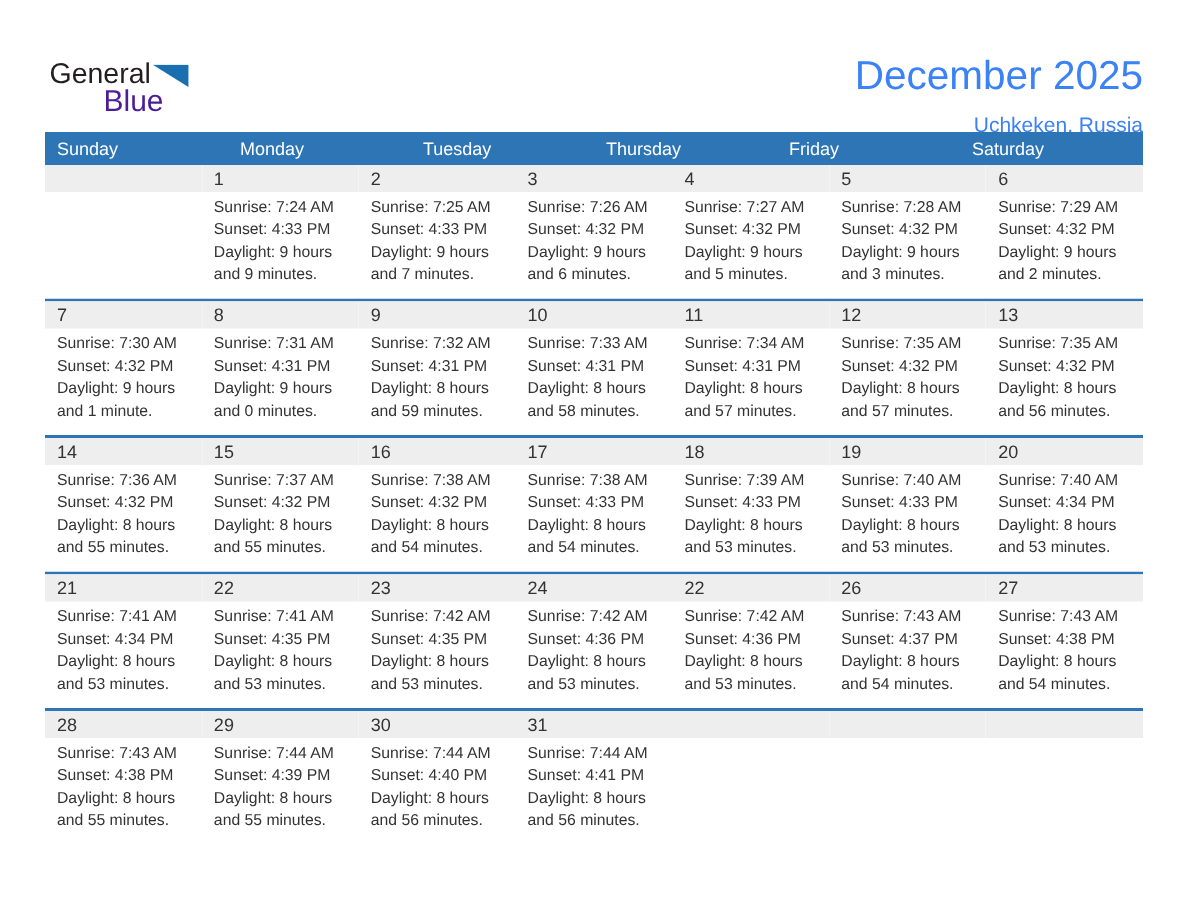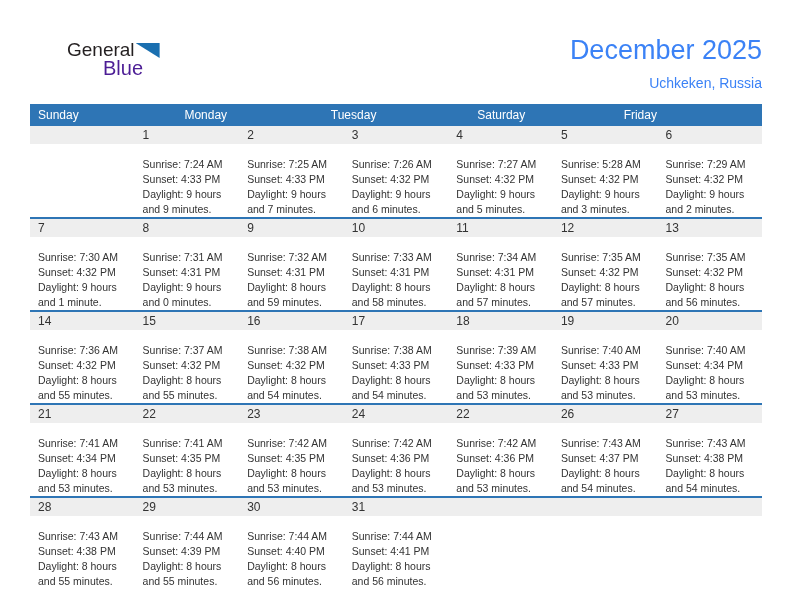--- a/index.html
+++ b/index.html
@@ -5,48 +5,48 @@
   html, body { margin: 0; padding: 0; background: #ffffff; }
   .page {
     position: relative;
     width: 792px;
     height: 612px;
     background: #ffffff;
     font-family: "Liberation Sans", sans-serif;
     overflow: hidden;
   }
   
-  .logo { position: absolute; left: 33px; top: 40px; margin-left: 34px; }
+  .logo { position: absolute; left: 33px; top: 40px; }
   .logo-line1 { display: flex; align-items: flex-start; font-size: 19px; line-height: 20px; color: #231f20; }
   .logo-tri {
     width: 24px; height: 15px; margin-left: 1px; margin-top: 3px;
     background: #1a6fb0;
     clip-path: polygon(0 0, 100% 0, 100% 100%);
   }
   .logo-line2 { font-size: 20px; line-height: 17px; color: #4c1d95; padding-left: 36px; }
   
   .title-block { position: absolute; right: 30px; top: 34px; text-align: right; }
   .cal-title { font-size: 27px; line-height: 32px; color: #3b82f6; }
   .cal-subtitle { font-size: 14px; line-height: 16px; color: #3b82f6; margin-top: 9px; }
   
-  .calendar { position: absolute; left: 30px; top: 104px; width: 732px; }
+  .calendar { position: absolute; left: 30px; top: 88px; width: 732px; }
   .weekday-row { display: flex; background: #2e75b5; height: 22px; }
   .weekday-cell {
     flex: 1 1 0; box-sizing: border-box; padding-left: 8px;
     color: #ffffff; font-size: 12px; line-height: 22px;
     white-space: nowrap; overflow: hidden;
   }
   .week-row { display: flex; border-top: 2px solid #2e75b5; }
   .week-row.first { border-top: 0; }
   .day-cell { flex: 1 1 0; box-sizing: border-box; min-height: 89px; background: #ffffff; }
   .day-number-strip {
     background: #eeeeee; height: 18px; font-size: 12px; line-height: 18px;
     padding-left: 8px; color: #333333;
   }
-  .cell-body { padding: 13px 2px 0 8px; font-size: 10.5px; line-height: 15px; color: #333333; }
+  .cell-body { padding: 3px 2px 0 8px; font-size: 10.5px; line-height: 15px; color: #333333; }
   .cell-line { margin: 0; }
 </style>
 </head>
 <body>
 
 <div class="page">
 
   <div class="logo">
     <div class="logo-line1">
       <span>General</span>
@@ -58,22 +58,23 @@
   <div class="title-block">
     <div class="cal-title">December 2025</div>
     <div class="cal-subtitle">Uchkeken, Russia</div>
   </div>
 
   <div class="calendar">
     <div class="weekday-row" id="weekday-row">
         <div class="weekday-cell">Sunday</div>
         <div class="weekday-cell">Monday</div>
         <div class="weekday-cell">Tuesday</div>
+        <div class="weekday-cell">Thursday</div>
+        <div class="weekday-cell">Friday</div>
         <div class="weekday-cell">Saturday</div>
-        <div class="weekday-cell">Friday</div>
       </div>
     <div id="weeks-container">
         <div class="week-row first">
           <div class="day-cell">
     <div class="day-number-strip"></div>
     <div class="cell-body">
       <div class="cell-line"></div>
       <div class="cell-line"></div>
       <div class="cell-line"></div>
     </div>
@@ -106,21 +107,21 @@
     <div class="day-number-strip">4</div>
     <div class="cell-body">
       <div class="cell-line">Sunrise: 7:27 AM</div>
       <div class="cell-line">Sunset: 4:32 PM</div>
       <div class="cell-line">Daylight: 9 hours and 5 minutes.</div>
     </div>
   </div>
           <div class="day-cell">
     <div class="day-number-strip">5</div>
     <div class="cell-body">
-      <div class="cell-line">Sunrise: 5:28 AM</div>
+      <div class="cell-line">Sunrise: 7:28 AM</div>
       <div class="cell-line">Sunset: 4:32 PM</div>
       <div class="cell-line">Daylight: 9 hours and 3 minutes.</div>
     </div>
   </div>
           <div class="day-cell">
     <div class="day-number-strip">6</div>
     <div class="cell-body">
       <div class="cell-line">Sunrise: 7:29 AM</div>
       <div class="cell-line">Sunset: 4:32 PM</div>
       <div class="cell-line">Daylight: 9 hours and 2 minutes.</div>

